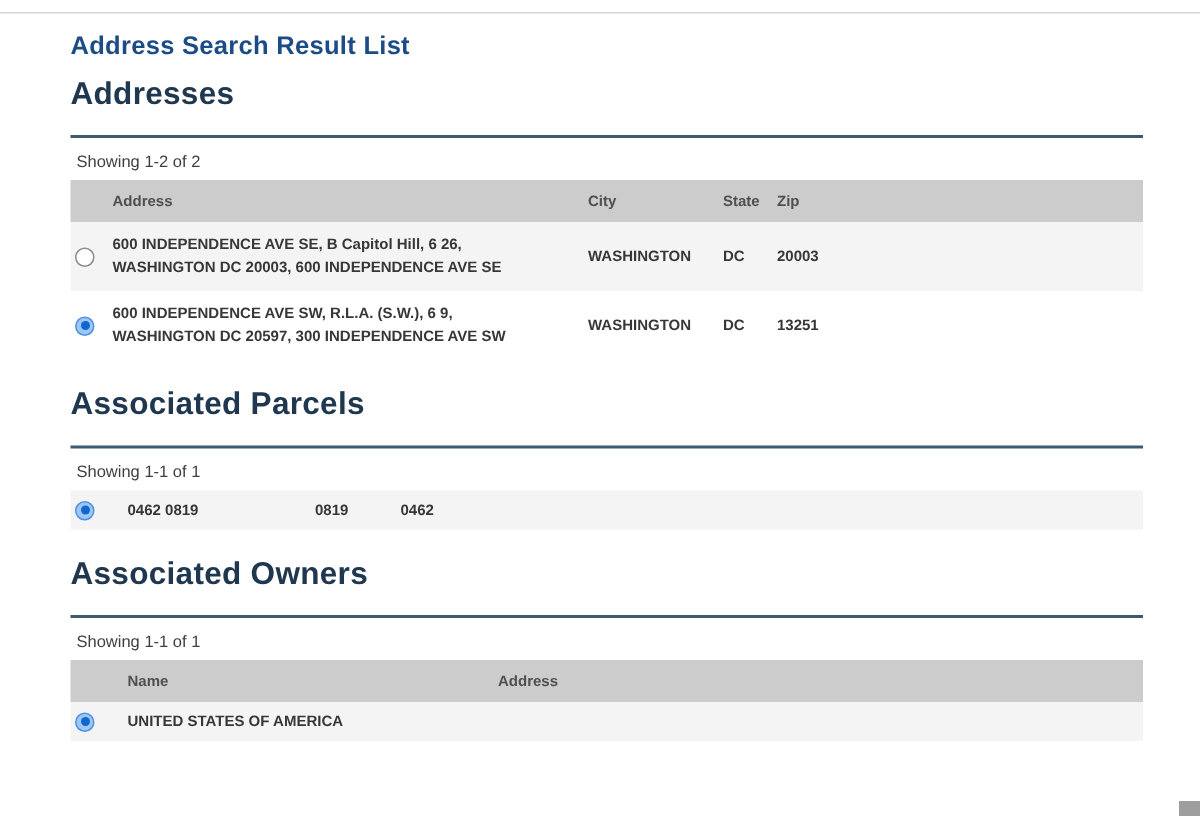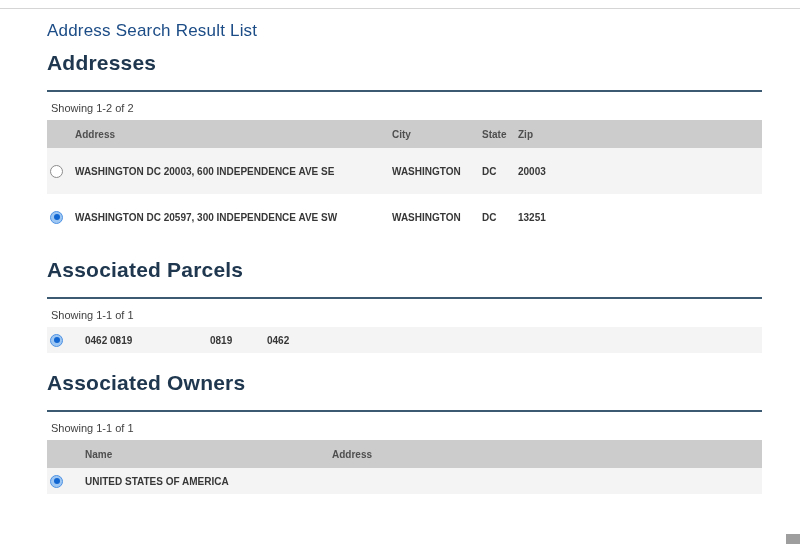--- a/index.html
+++ b/index.html
@@ -1,21 +1,21 @@
 <!DOCTYPE html>
 <html><head>
 <meta charset="utf-8">
 <style>
   * { margin:0; padding:0; box-sizing:border-box; }
   html,body { width:800px; height:544px; background:#ffffff; overflow:hidden;
               font-family:"Liberation Sans", sans-serif; }
   .top-line { position:absolute; left:0; top:8px; width:800px; height:1px; background:#d5d5d5; }
   .content { position:absolute; left:47px; top:21px; width:715px; }
 
-  .page-title { font-size:17px; font-weight:normal; color:#1c4c86; letter-spacing:.2px; margin-bottom:10px; }
+  .page-title { font-size:17px; font-weight:bold; color:#1c4c86; letter-spacing:.2px; margin-bottom:10px; }
   .section-heading { font-size:21px; font-weight:bold; color:#20384f; letter-spacing:.2px; }
   .divider { height:2px; background:#3d5a73; border:none; margin-top:15px; }
   .showing { font-size:11px; color:#3f3f3f; margin:10px 4px 6px; }
 
   .tbl { width:100%; font-size:10px; }
   .hrow { display:grid; align-items:center; background:#cccccc; height:28px;
           font-weight:bold; color:#4f4f4f; }
   .drow { display:grid; align-items:center; font-weight:bold; color:#373737; }
   .drow.stripe { background:#f4f4f4; }
   .drow.tall { height:46px; }
@@ -57,32 +57,34 @@
         <div>City</div>
         <div>State</div>
         <div>Zip</div>
       </div>
 
       <div class="drow tall stripe addr-grid">
         <div>
             <div class="radio"></div>
           </div>
         <div class="addr-lines">
+          <div>600 INDEPENDENCE AVE SE, B Capitol Hill, 6 26,</div>
           <div>WASHINGTON DC 20003, 600 INDEPENDENCE AVE SE</div>
         </div>
         <div>WASHINGTON</div>
         <div>DC</div>
         <div>20003</div>
       </div>
 
       <div class="drow tall addr-grid">
         <div>
             <div class="radio checked"></div>
           </div>
         <div class="addr-lines">
+          <div>600 INDEPENDENCE AVE SW, R.L.A. (S.W.), 6 9,</div>
           <div>WASHINGTON DC 20597, 300 INDEPENDENCE AVE SW</div>
         </div>
         <div>WASHINGTON</div>
         <div>DC</div>
         <div>13251</div>
       </div>
     </div>
   </div>
 
   <div class="section-gap">

